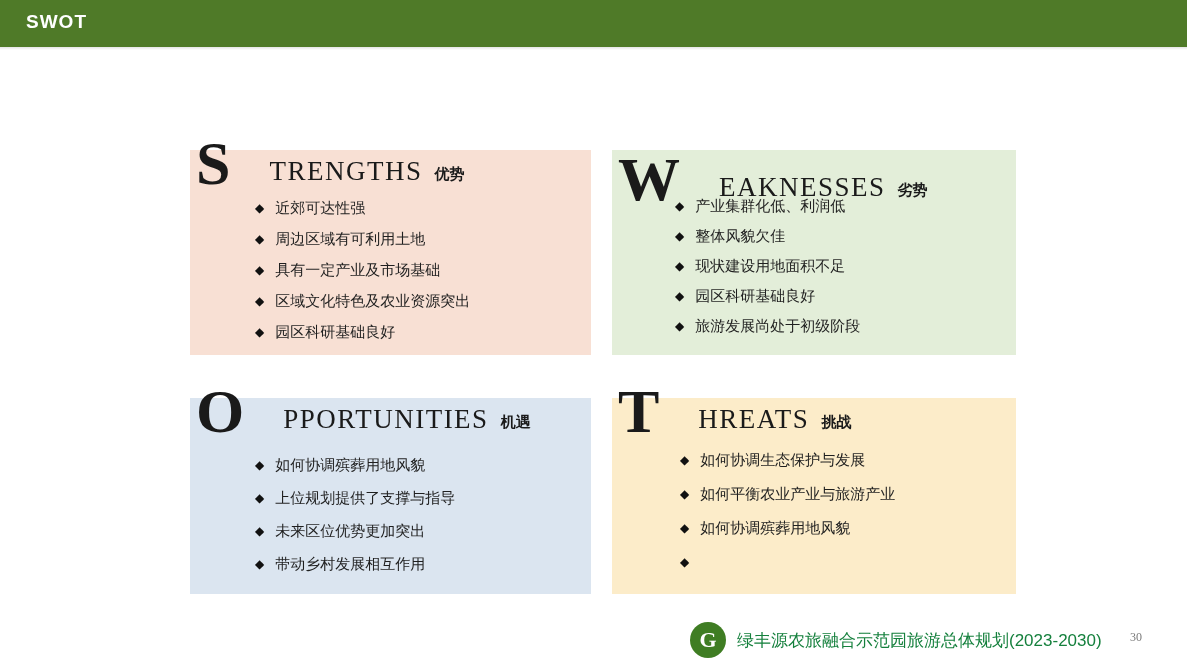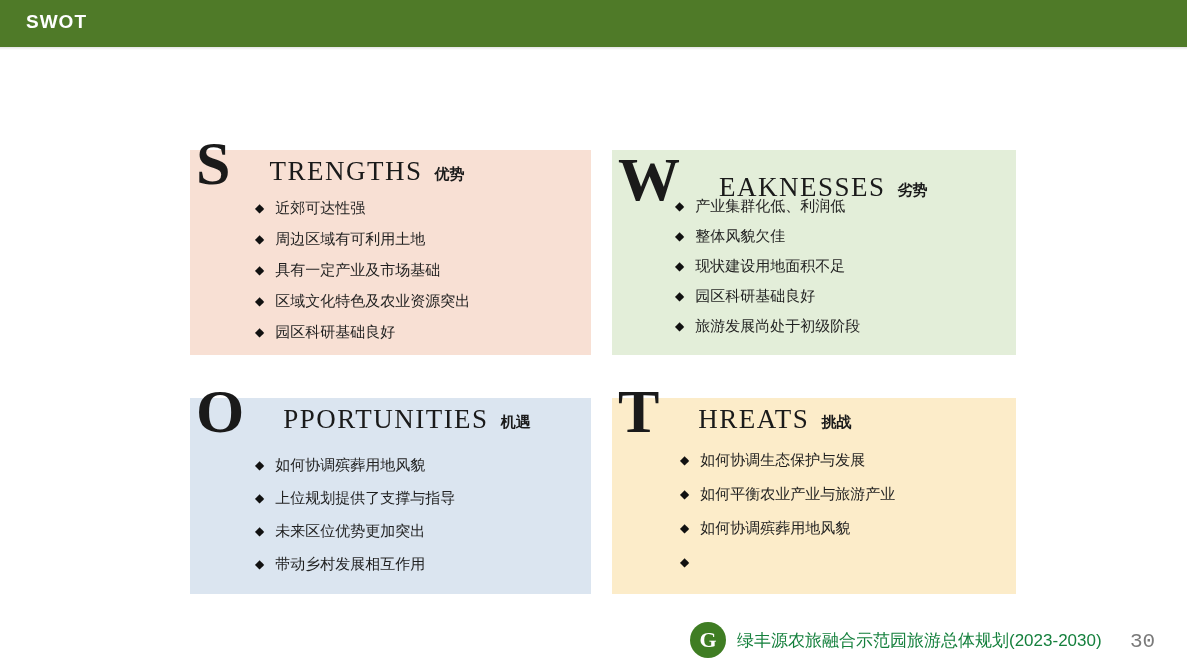--- a/index.html
+++ b/index.html
@@ -167,23 +167,23 @@
     margin-left: 11px;
     font-size: 17px;
     color: #15803d;
     font-family: "Liberation Sans", sans-serif;
     white-space: nowrap;
   }
   .footer-page {
     position: absolute;
     left: 1130px;
     top: 630px;
-    font-size: 21px;
+    font-size: 12px;
     color: #7a7a7a;
-    font-family: Liberation Mono, monospace;
+    font-family: Liberation Serif, serif;
   }
 </style>
 </head>
 <body>
 
 <div class="topbar">
   <div class="topbar-title">SWOT</div>
 </div>
 <div class="topbar-shadow"></div>
 <div class="page-edge-left"></div>

